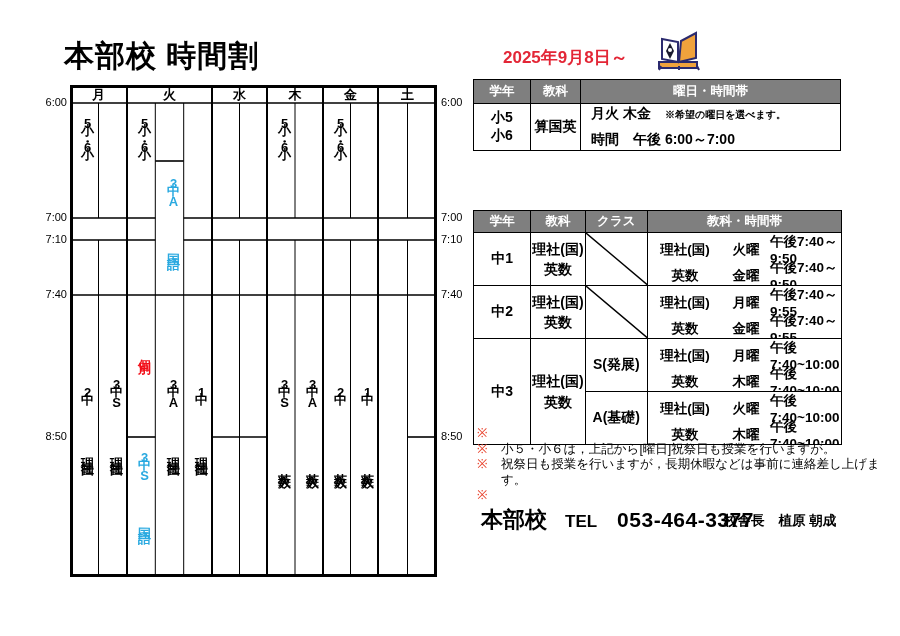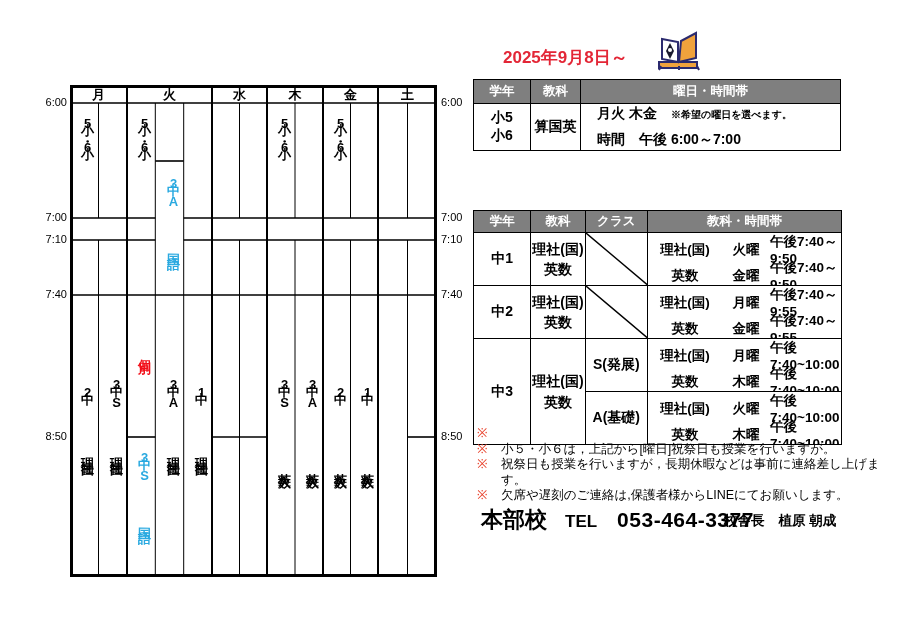--- a/index.html
+++ b/index.html
@@ -30,21 +30,21 @@
 
   
   table { border-collapse:collapse; table-layout:fixed; }
   td,th { border:1.6px solid #000; overflow:hidden; }
   .rtab { position:absolute; }
   .rtab th { background:#7f7f7f; color:#fff; font-size:12.5px; font-weight:bold; text-align:center; }
   .rtab td { font-size:14px; font-weight:bold; text-align:center; vertical-align:middle; }
   #tab1 { left:473px; top:79px; width:367px; }
   #tab1 th { height:24px; }
   #tab1 td { height:47px; }
-  #tab1 .detail { text-align:left; padding-left:16px; }
+  #tab1 .detail { text-align:left; padding-left:10px; }
   #tab1 .days-line { display:flex; align-items:baseline; gap:14px; }
   #tab1 .small-note { font-size:10px; }
   #tab1 .time-line { margin-top:8px; }
 
   #tab2 { left:473px; top:210px; width:369px; }
   #tab2 th { height:22px; }
   .subj2 { line-height:1.45; }
   .classcell { position:relative; }
   .classcell svg { position:absolute; left:0; top:0; width:100%; height:100%; }
   .dcell { padding:0; }
@@ -61,20 +61,21 @@
   #contact-tel-label { font-size:17px; font-weight:bold; margin-left:18px; }
   #contact-tel { font-size:21px; font-weight:bold; margin-left:20px; letter-spacing:0.5px; }
   #contact-mgr { position:absolute; left:724px; top:512px; font-size:13.5px; font-weight:bold;
                  display:flex; gap:14px; }
 </style>
 </head>
 <body>
 
 <div id="page">
 
+  <div id="title" class="abs">本部校 時間割</div>
   <div id="date-note" class="abs red" style="color:#e32636;">2025年9月8日～</div>
 
   <div id="logo" class="abs">
     <span>
       <svg width="46" height="40" viewBox="0 0 46 40">
         <rect x="3" y="31" width="38" height="6" fill="#f0a23c" stroke="#2b2a6e" stroke-width="2"></rect>
         <path d="M5 35 L3 39 M41 35 L43 39 M23 35 L23 39" stroke="#2b2a6e" stroke-width="2" fill="none"></path>
         <path d="M22 31 L6 28 L6 8 L22 11 Z" fill="#fff" stroke="#2b2a6e" stroke-width="2"></path>
         <path d="M23 31 L40 27 L40 2 L25 10 Z" fill="#f0a23c" stroke="#2b2a6e" stroke-width="2"></path>
         <path d="M14 12 L18 20 L14 28 L10 20 Z" fill="#1a1a2e"></path>
@@ -300,21 +301,20 @@
     <div class="note-row">
       <span class="note-mark">※</span>
       <span>小５・小６は，上記から[曜日]祝祭日も授業を行いますが。</span>
     </div>
     <div class="note-row">
       <span class="note-mark">※</span>
       <span>祝祭日も授業を行いますが，長期休暇などは事前に連絡差し上げます。</span>
     </div>
     <div class="note-row">
       <span class="note-mark">※</span>
-      <span>欠席や遅刻のご連絡は,保護者様からLINEにてお願いします。</span>
     </div>
   </div>
 
   <div id="contact" class="abs">
     <span id="contact-school">本部校</span>
     <span id="contact-tel-label">TEL</span>
     <span id="contact-tel">053-464-3377</span>
   </div>
   <div id="contact-mgr">
     <span>校舎長</span>

